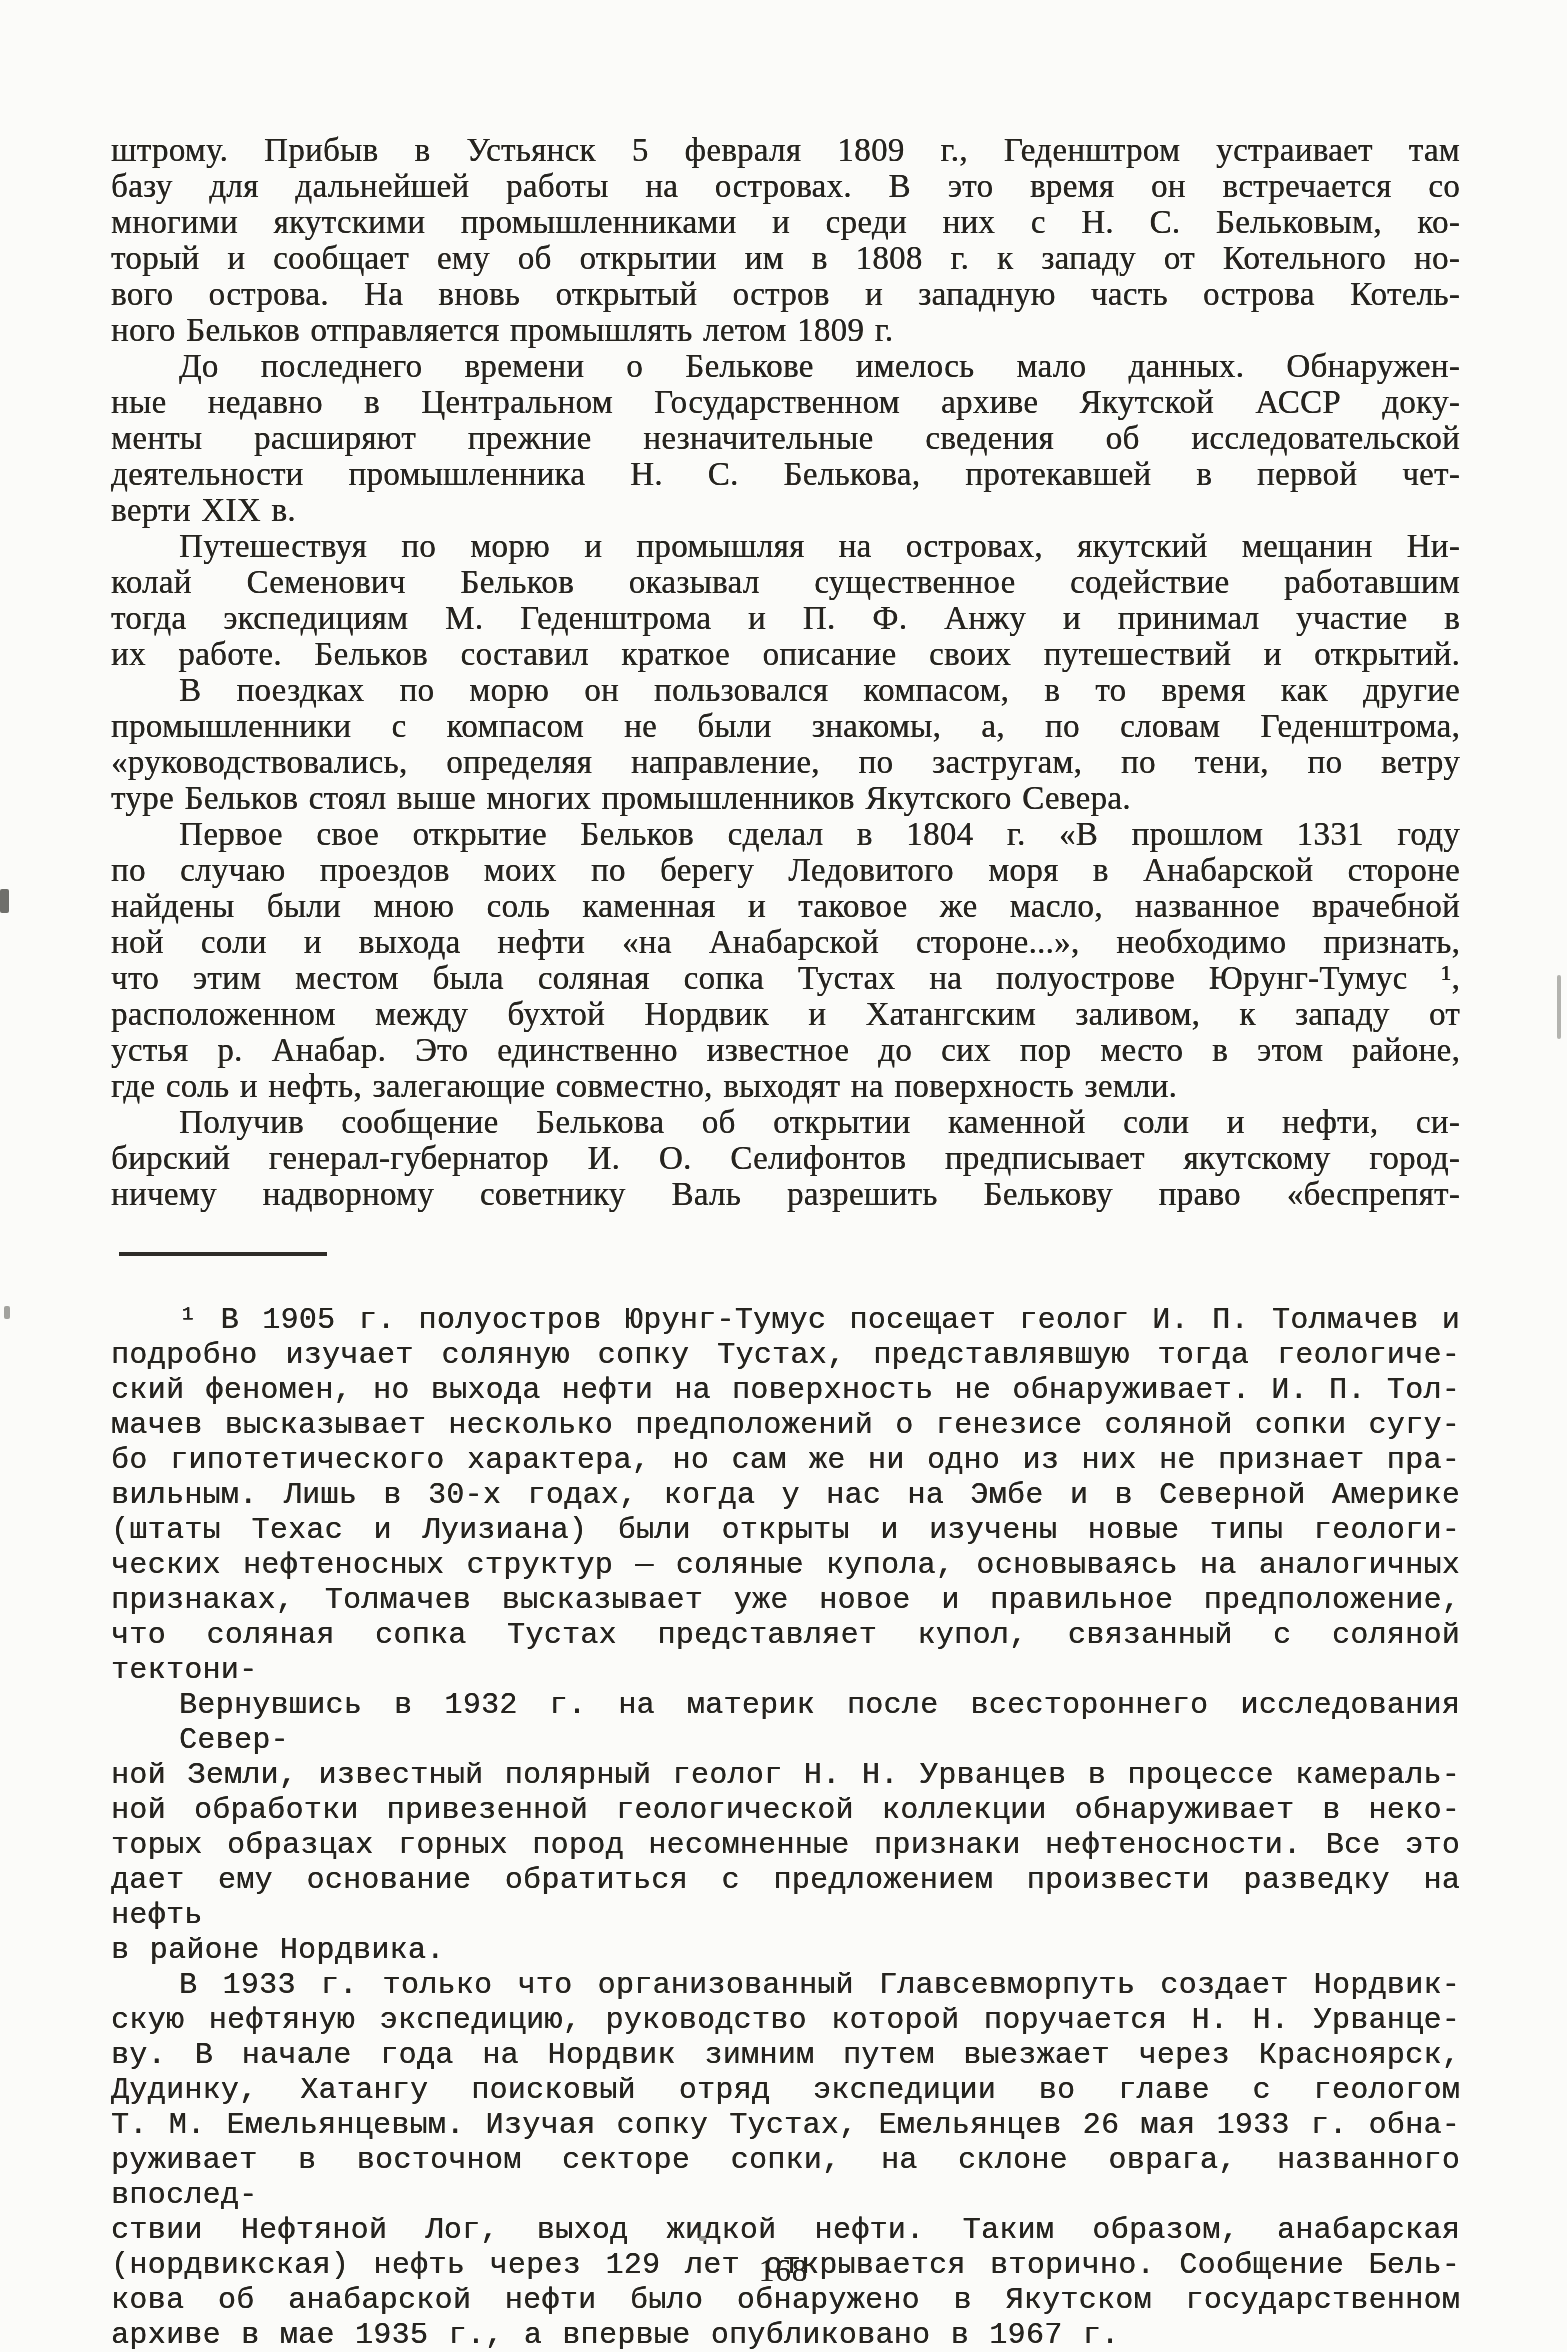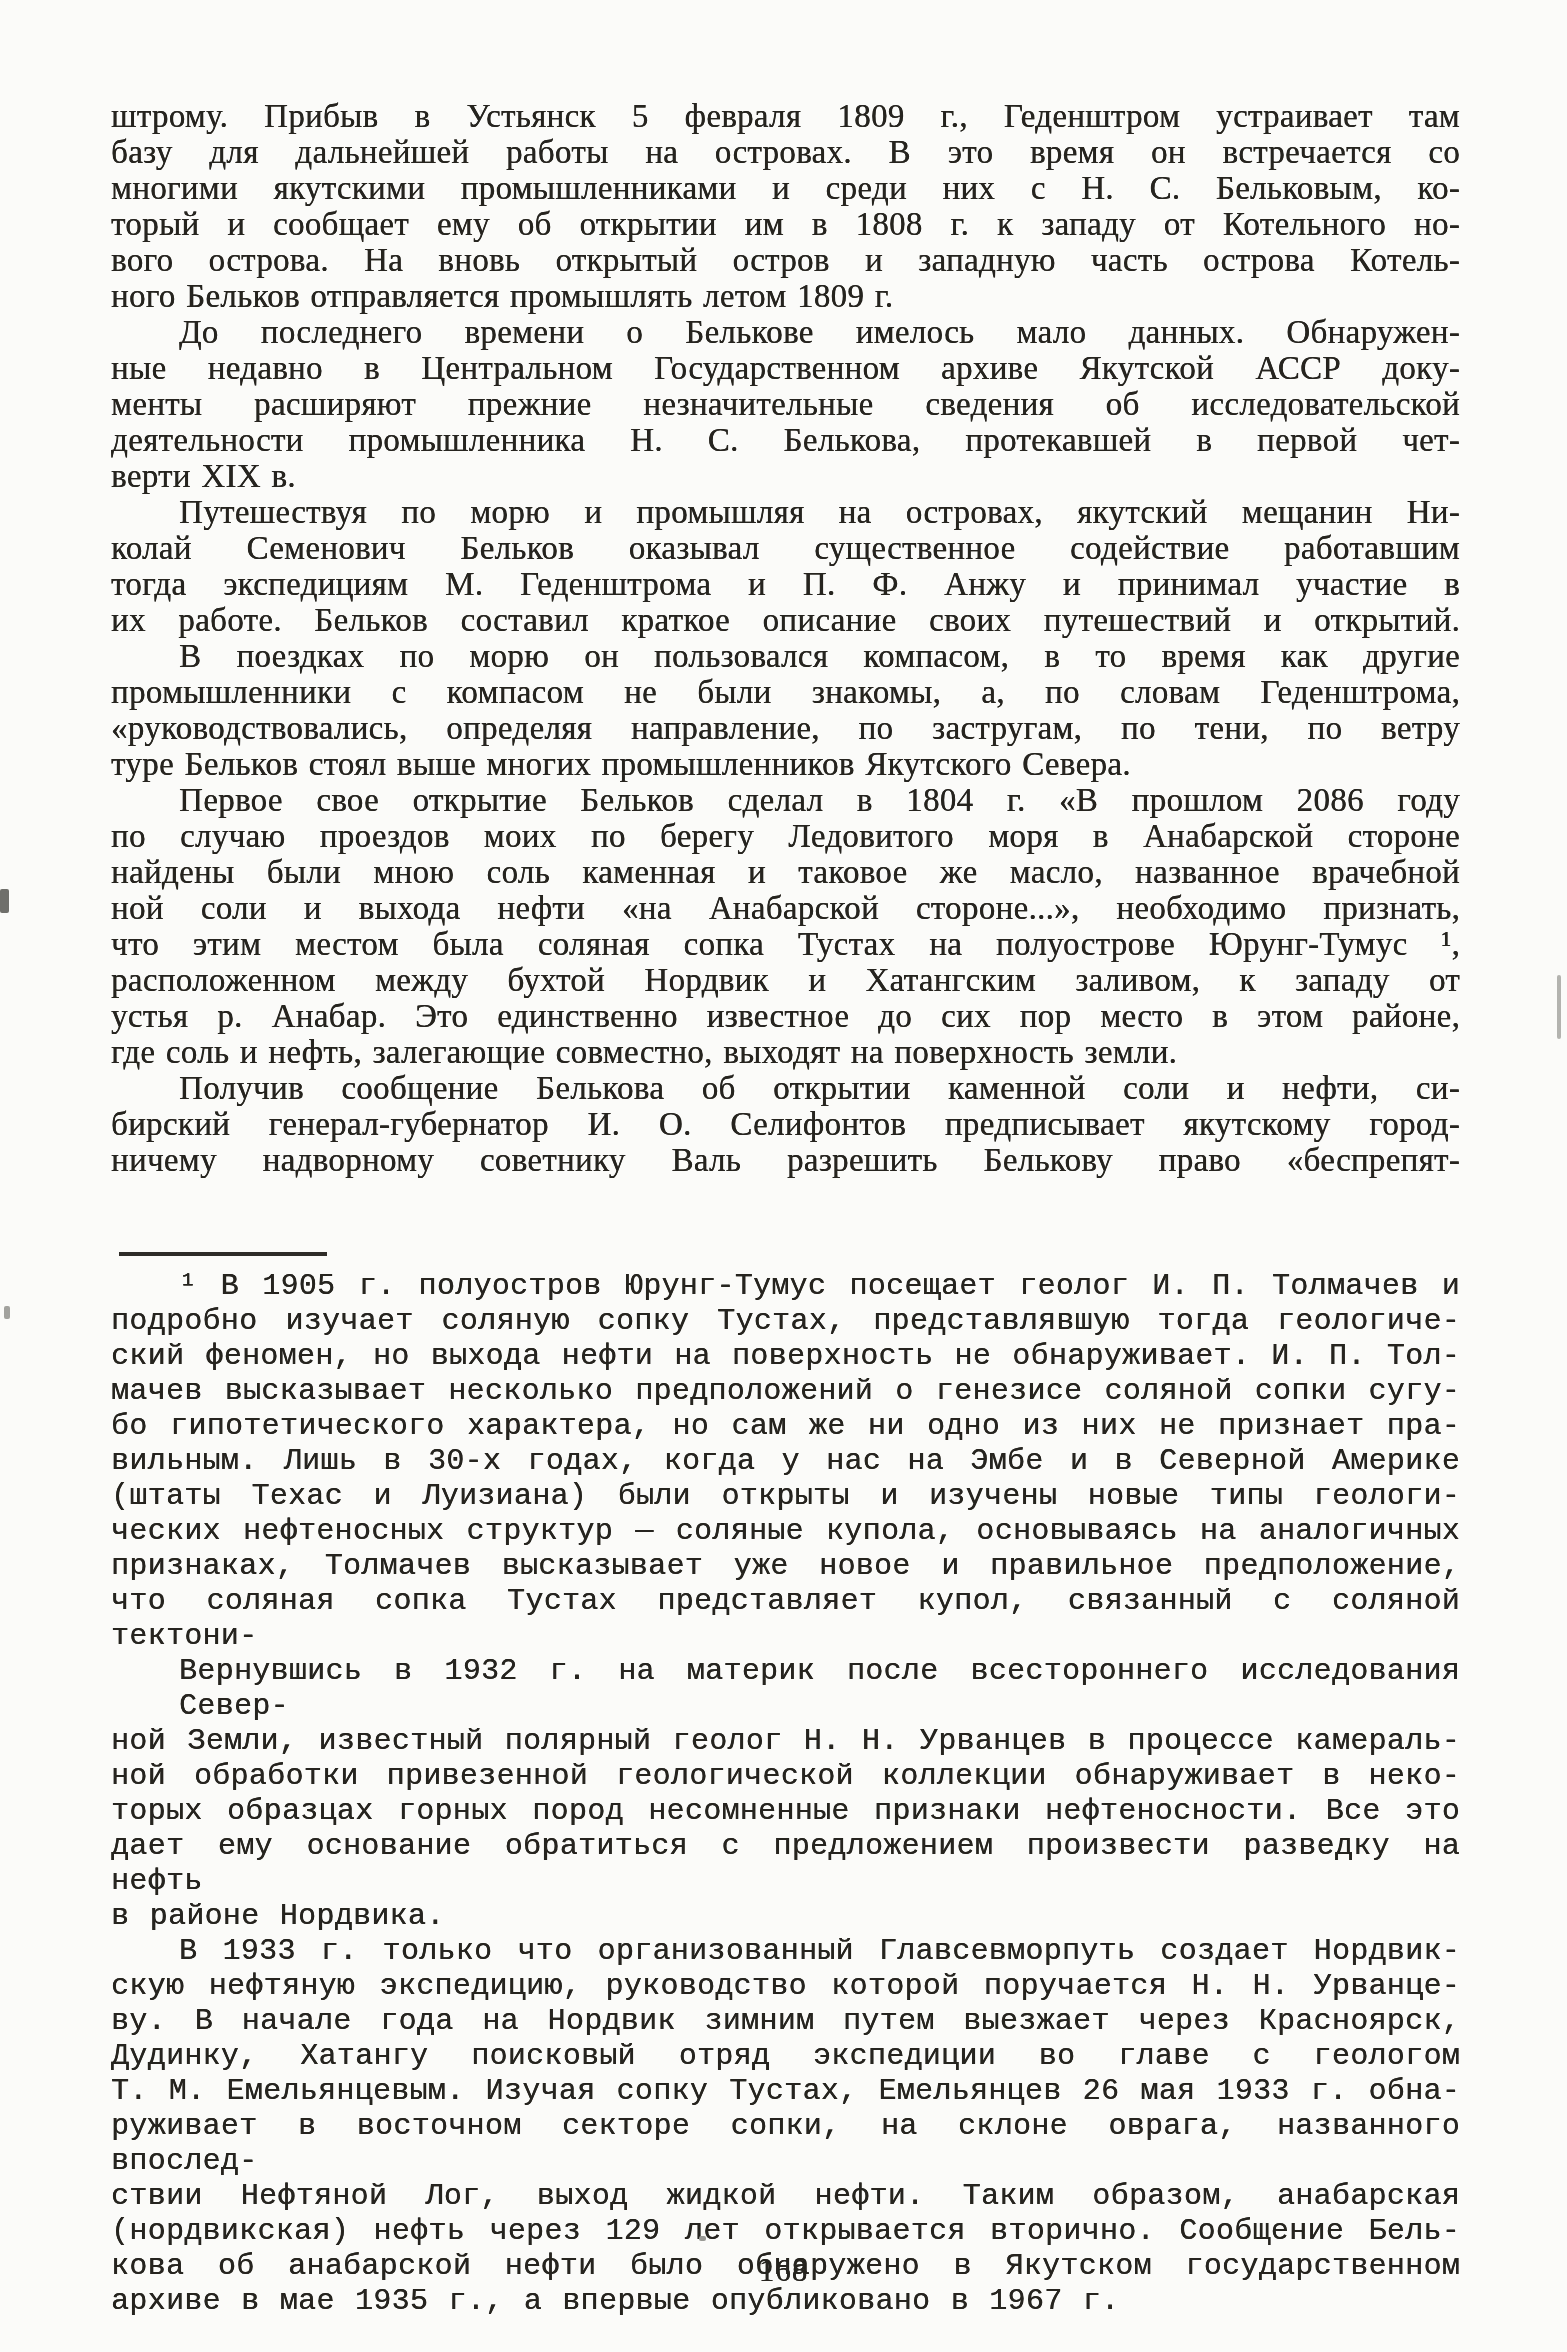--- a/index.html
+++ b/index.html
@@ -15,20 +15,21 @@
     background: var(--paper, #fbfbf9);
     overflow: hidden;
     font-family: "Liberation Serif", "DejaVu Serif", serif;
     color: var(--ink, #26241f);
     text-shadow: 0.3px 0 0 currentColor;
   }
   .text-col {
     position: absolute;
     left: 111px;
     width: 1349px;
+    margin-top: 34px;
   }
   #main-text {
     top: 98px;
     font-size: 33px;
     line-height: 36px;
   }
   #footnote-text {
     top: 1269px;
     font-size: 30px;
     line-height: 35px;
@@ -96,21 +97,21 @@
         <div class="line">тогда экспедициям М. Геденштрома и П. Ф. Анжу и принимал участие в</div>
         <div class="line para-last flush">их работе. Бельков составил краткое описание своих путешествий и открытий.</div>
       </div>
       <div class="para">
         <div class="line indent">В поездках по морю он пользовался компасом, в то время как другие</div>
         <div class="line">промышленники с компасом не были знакомы, а, по словам Геденштрома,</div>
         <div class="line">«руководствовались, определяя направление, по застругам, по тени, по ветру</div>
         <div class="line para-last">туре Бельков стоял выше многих промышленников Якутского Севера.</div>
       </div>
       <div class="para">
-        <div class="line indent">Первое свое открытие Бельков сделал в 1804 г. «В прошлом 2086 году</div>
+        <div class="line indent">Первое свое открытие Бельков сделал в 1804 г. «В прошлом 1331 году</div>
         <div class="line">по случаю проездов моих по берегу Ледовитого моря в Анабарской стороне</div>
         <div class="line">найдены были мною соль каменная и таковое же масло, названное врачебной</div>
         <div class="line">ной соли и выхода нефти «на Анабарской стороне...», необходимо признать,</div>
         <div class="line">что этим местом была соляная сопка Тустах на полуострове Юрунг-Тумус ¹,</div>
         <div class="line">расположенном между бухтой Нордвик и Хатангским заливом, к западу от</div>
         <div class="line">устья р. Анабар. Это единственно известное до сих пор место в этом районе,</div>
         <div class="line para-last">где соль и нефть, залегающие совместно, выходят на поверхность земли.</div>
       </div>
       <div class="para">
         <div class="line indent">Получив сообщение Белькова об открытии каменной соли и нефти, си-</div>

